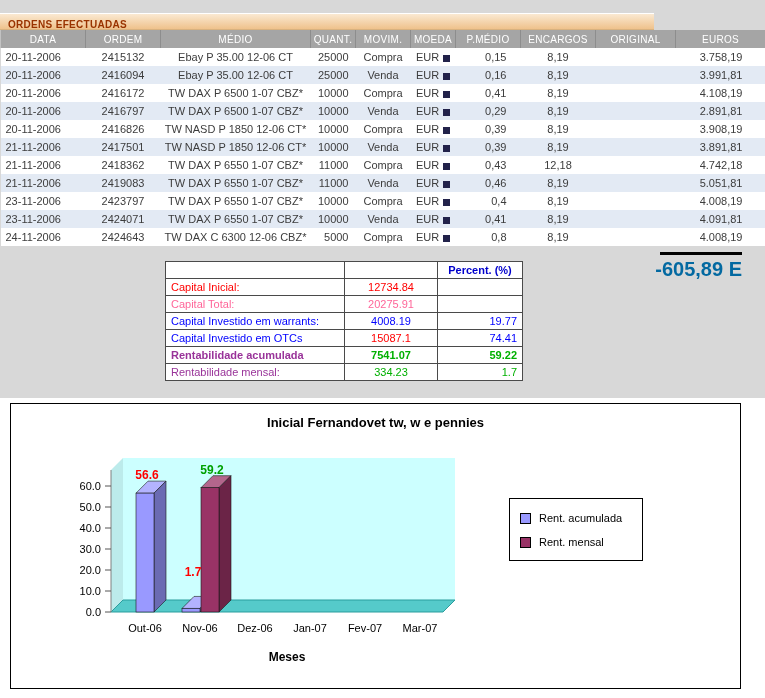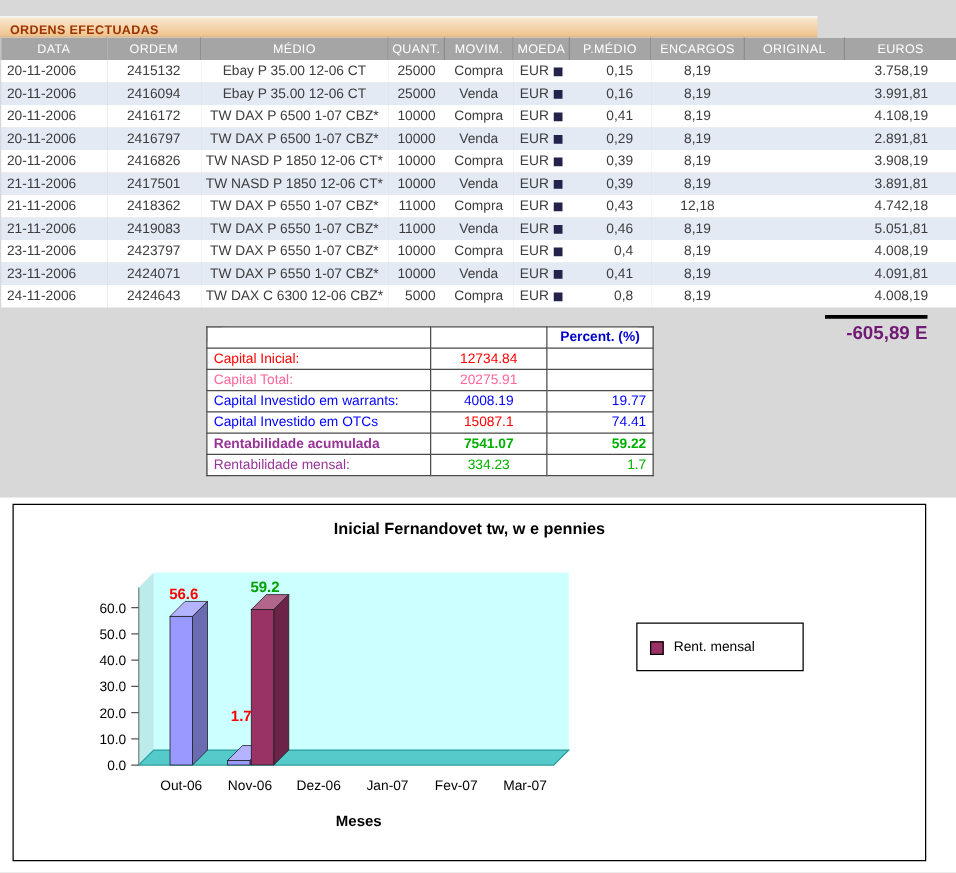--- a/index.html
+++ b/index.html
@@ -46,21 +46,21 @@
   .c-encargos{text-align:center;}
   .c-euros{text-align:right;padding-right:23px !important;}
   .flag{
     display:inline-block;width:7px;height:7px;background:#22224a;
     margin-left:4px;vertical-align:middle;
   }
   
   .loss-line{position:absolute;top:252px;left:660px;width:82px;height:3px;background:#000000;}
   .loss-value{
     position:absolute;top:258px;left:600px;width:142px;text-align:right;
-    font-size:15px;font-weight:bold;color:#701a75;
+    font-size:20px;font-weight:bold;color:#0369a1;
   }
   
   table.summary{
     position:absolute;top:261px;left:165px;border-collapse:collapse;
     font-size:11px;background:#ffffff;border-radius:18px;
   }
   table.summary td{
     border:1px solid #4a4a4a;background:#ffffff;height:16px;
     line-height:16px;padding:0 5px;white-space:nowrap;overflow:hidden;
   }
@@ -341,18 +341,22 @@
       <polygon points="189,166.43 201,154.43 201,158 189,170" fill="rgb(107,107,179)" stroke="#1a1a1a" stroke-width="0.6"></polygon>
       <rect x="171" y="166.43" width="18" height="3.569999999999993" fill="#9999ff" stroke="#1a1a1a" stroke-width="0.6"></rect>
       <polygon points="190,45.67999999999999 202,33.67999999999999 220,33.67999999999999 208,45.67999999999999" fill="rgb(179,102,140)" stroke="#1a1a1a" stroke-width="0.6"></polygon>
       <polygon points="208,45.67999999999999 220,33.67999999999999 220,158 208,170" fill="rgb(107,36,71)" stroke="#1a1a1a" stroke-width="0.6"></polygon>
       <rect x="190" y="45.67999999999999" width="18" height="124.32000000000001" fill="#993366" stroke="#1a1a1a" stroke-width="0.6"></rect>
       <text x="182" y="134.43" text-anchor="middle" font-size="12" font-weight="bold" fill="#ff0000">1.7</text>
       <text x="201" y="31.679999999999993" text-anchor="middle" font-size="12" font-weight="bold" fill="#00a000">59.2</text>
     </svg>
   <div class="legend">
       <div class="legend-entry">
+        <span class="legend-swatch" style="background: rgb(153, 153, 255);"></span>
+        <span>Rent. acumulada</span>
+      </div>
+      <div class="legend-entry">
         <span class="legend-swatch" style="background: rgb(153, 51, 102);"></span>
         <span>Rent. mensal</span>
       </div>
     </div>
   <div class="meses">Meses</div>
 </div>
 
 </body></html>

